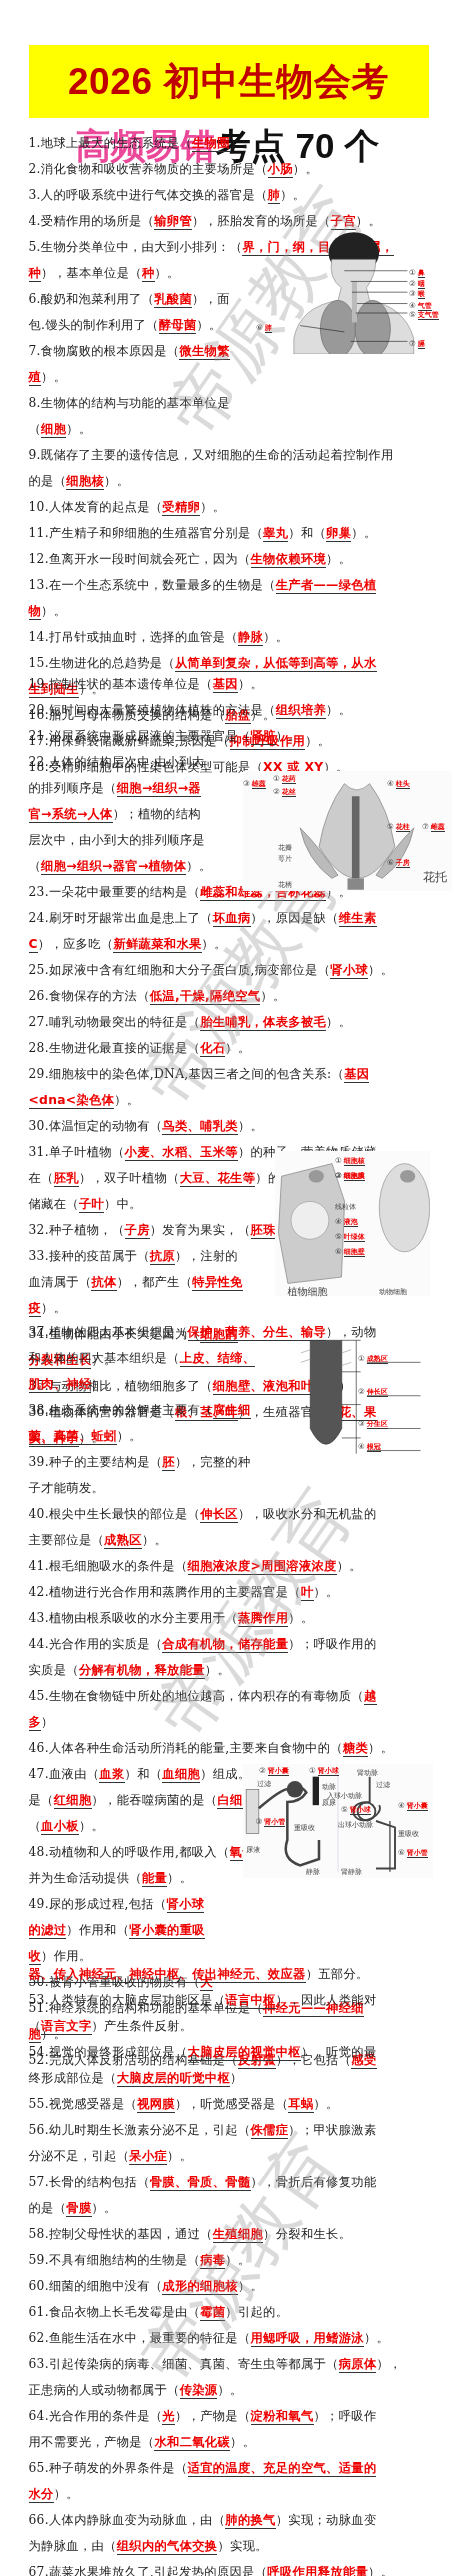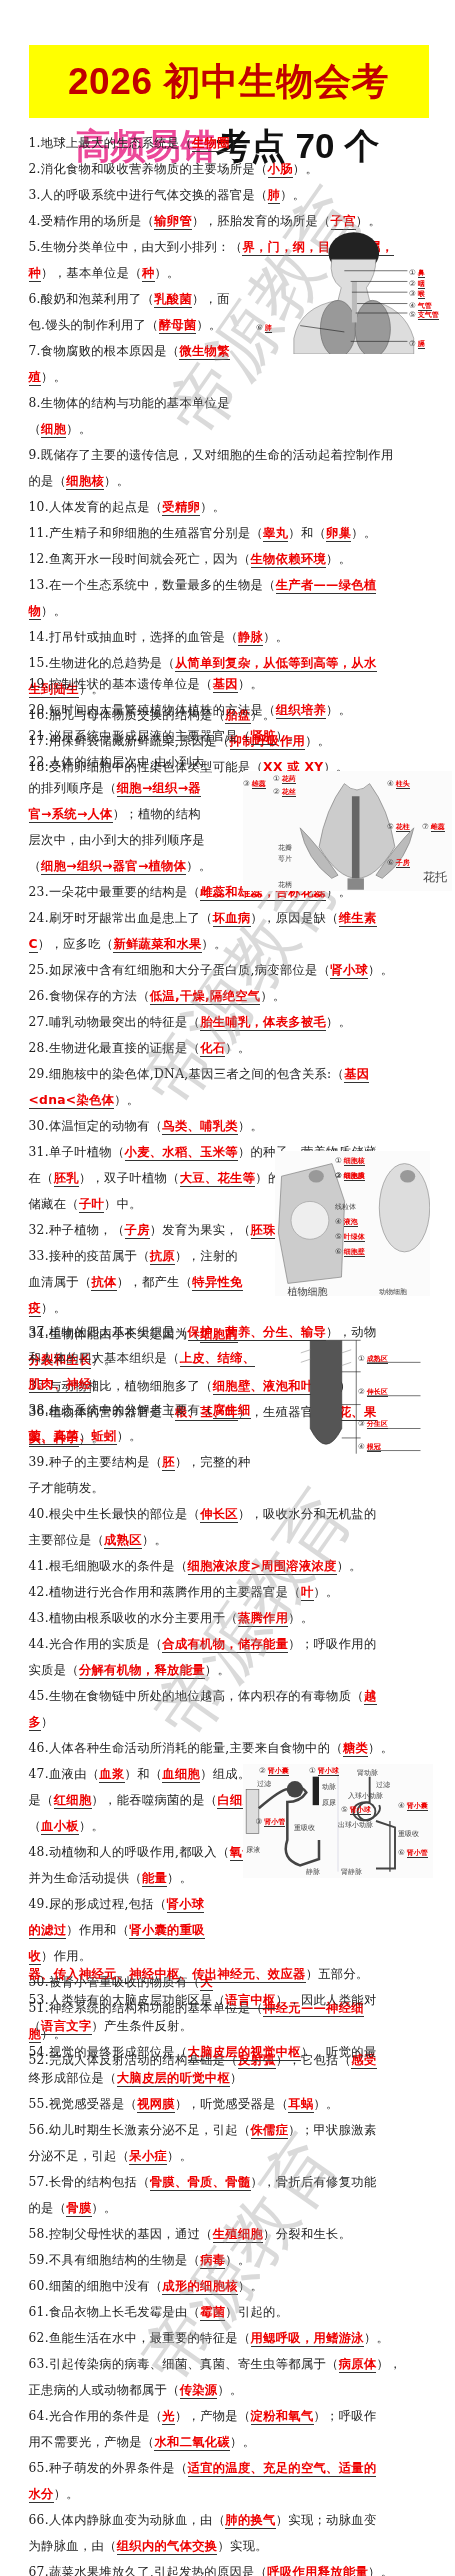--- a/index.html
+++ b/index.html
@@ -272,19 +272,19 @@
       <div style="position: absolute; left: 79px; top: 16px; white-space: nowrap;"><span style="font-size: 7px; color: rgb(68, 68, 68);">动脉</span></div>
       <div style="position: absolute; left: 79px; top: 32px; white-space: nowrap;"><span style="font-size: 7px; color: rgb(68, 68, 68);">原尿</span></div>
       <div style="position: absolute; left: 51px; top: 57px; white-space: nowrap;"><span style="font-size: 7px; color: rgb(68, 68, 68);">重吸收</span></div>
       <div style="position: absolute; left: 3.2px; top: 79px; white-space: nowrap;"><span style="font-size: 7px; color: rgb(68, 68, 68);">尿液</span></div>
       <div style="position: absolute; left: 63px; top: 101px; white-space: nowrap;"><span style="font-size: 7px; color: rgb(68, 68, 68);">静脉</span></div>
       <div style="position: absolute; left: 155px; top: 35px; white-space: nowrap;"><span style="font-family: &quot;DejaVu Sans&quot;, sans-serif; font-size: 7.6px; color: rgb(51, 51, 51); margin-right: 1.9px;">④</span><span style="font-family: &quot;DejaVu Sans&quot;, sans-serif; font-size: 7px; font-weight: bold; color: rgb(238, 0, 0); border-bottom: 0.6px solid rgb(51, 51, 51);">肾小囊</span></div>
       <div style="position: absolute; left: 98px; top: 39px; white-space: nowrap;"><span style="font-family: &quot;DejaVu Sans&quot;, sans-serif; font-size: 7.6px; color: rgb(51, 51, 51); margin-right: 1.9px;">⑤</span><span style="font-family: &quot;DejaVu Sans&quot;, sans-serif; font-size: 7px; font-weight: bold; color: rgb(238, 0, 0); border-bottom: 0.6px solid rgb(51, 51, 51);">肾小球</span></div>
       <div style="position: absolute; left: 155px; top: 82px; white-space: nowrap;"><span style="font-family: &quot;DejaVu Sans&quot;, sans-serif; font-size: 7.6px; color: rgb(51, 51, 51); margin-right: 1.9px;">⑥</span><span style="font-family: &quot;DejaVu Sans&quot;, sans-serif; font-size: 7px; font-weight: bold; color: rgb(238, 0, 0); border-bottom: 0.6px solid rgb(51, 51, 51);">肾小管</span></div>
       <div style="position: absolute; left: 114px; top: 1.9px; white-space: nowrap;"><span style="font-size: 7px; color: rgb(68, 68, 68);">肾动脉</span></div>
       <div style="position: absolute; left: 133px; top: 14px; white-space: nowrap;"><span style="font-size: 7px; color: rgb(68, 68, 68);">过滤</span></div>
-      <div style="position: absolute; left: 105px; top: 25px; white-space: nowrap;"><span style="font-size: 7px; color: rgb(68, 68, 68);">入球小动脉</span></div>
+      <div style="position: absolute; left: 84px; top: 25px; white-space: nowrap;"><span style="font-size: 7px; color: rgb(68, 68, 68);">入球小动脉</span></div>
       <div style="position: absolute; left: 95px; top: 54px; white-space: nowrap;"><span style="font-size: 7px; color: rgb(68, 68, 68);">出球小动脉</span></div>
       <div style="position: absolute; left: 155px; top: 63px; white-space: nowrap;"><span style="font-size: 7px; color: rgb(68, 68, 68);">重吸收</span></div>
       <div style="position: absolute; left: 98px; top: 101px; white-space: nowrap;"><span style="font-size: 7px; color: rgb(68, 68, 68);">肾静脉</span></div>
     </div>
 </div>
 
 
 </body></html>

